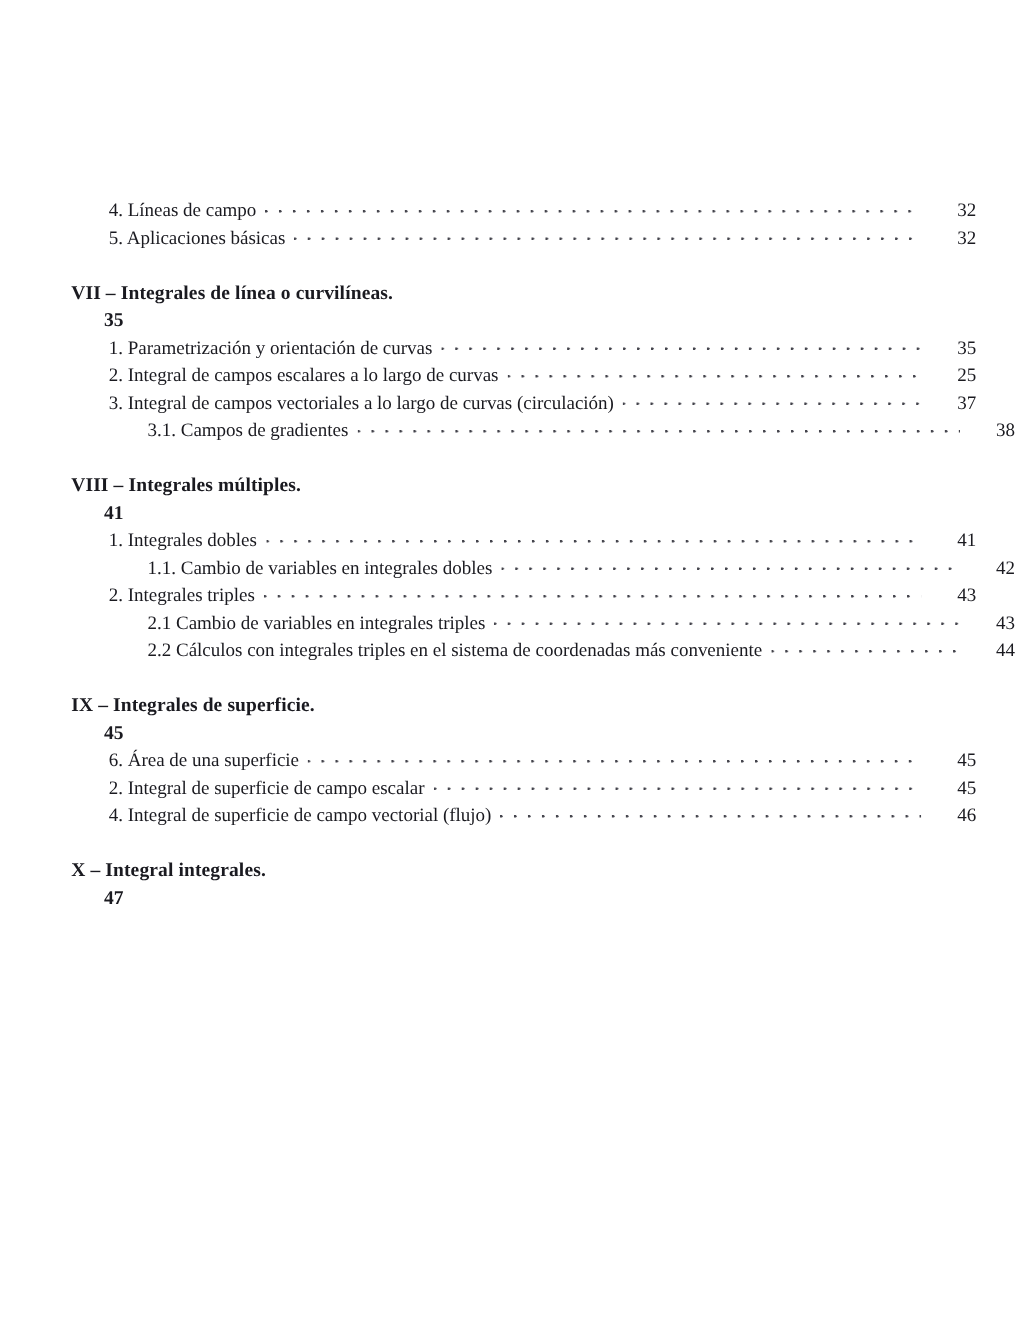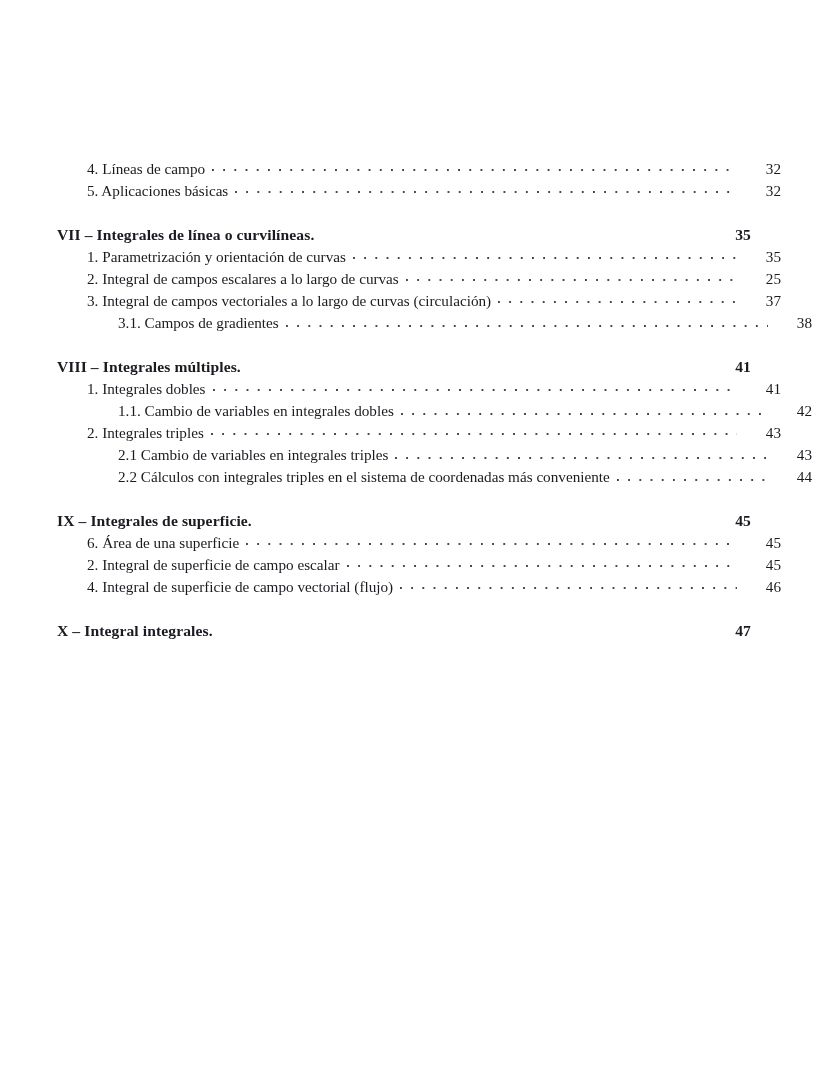--- a/index.html
+++ b/index.html
@@ -28,23 +28,23 @@
   .toc-row {
     display: flex;
     align-items: baseline;
     width: 100%;
     font-size: 15.2px;
     line-height: 22px;
     white-space: nowrap;
   }
 
   
-  .lvl-h   { padding-left: 0px; }
+  .lvl-h   { padding-left: 0px; flex-direction: column; }
   .lvl-1   { padding-left: 30px; }
-  .lvl-2   { padding-left: 61px; align-items: center; }
+  .lvl-2   { padding-left: 61px; }
 
   .toc-row.heading {
     font-weight: bold;
     font-size: 15.6px;
     margin-top: 22px;
     letter-spacing: 0.1px;
   }
   .toc-row.heading:first-child { margin-top: 0; }
 
   .toc-label {

